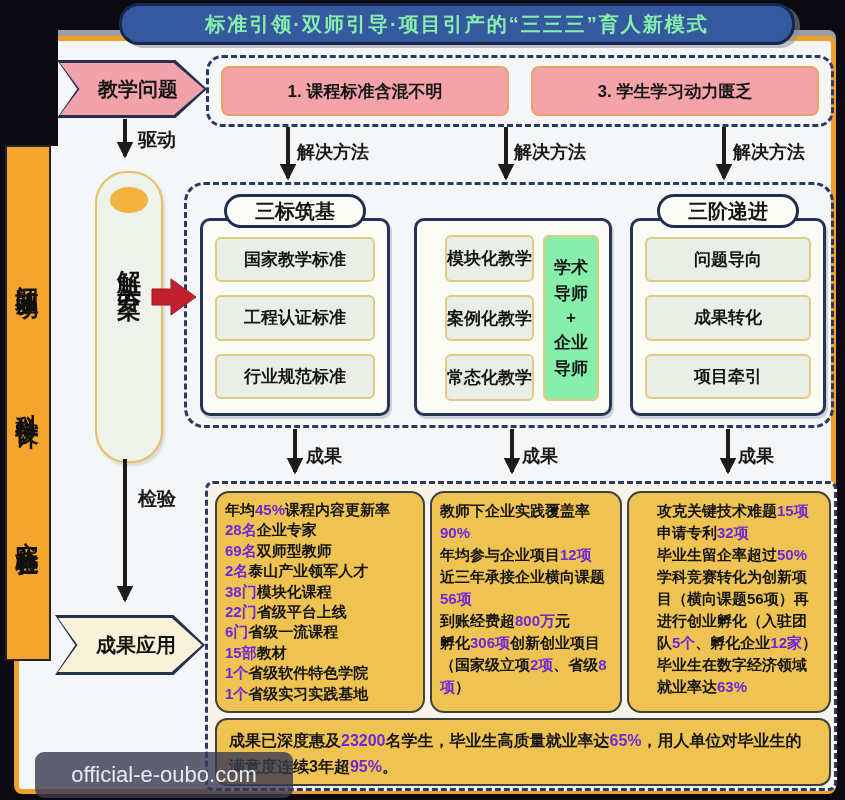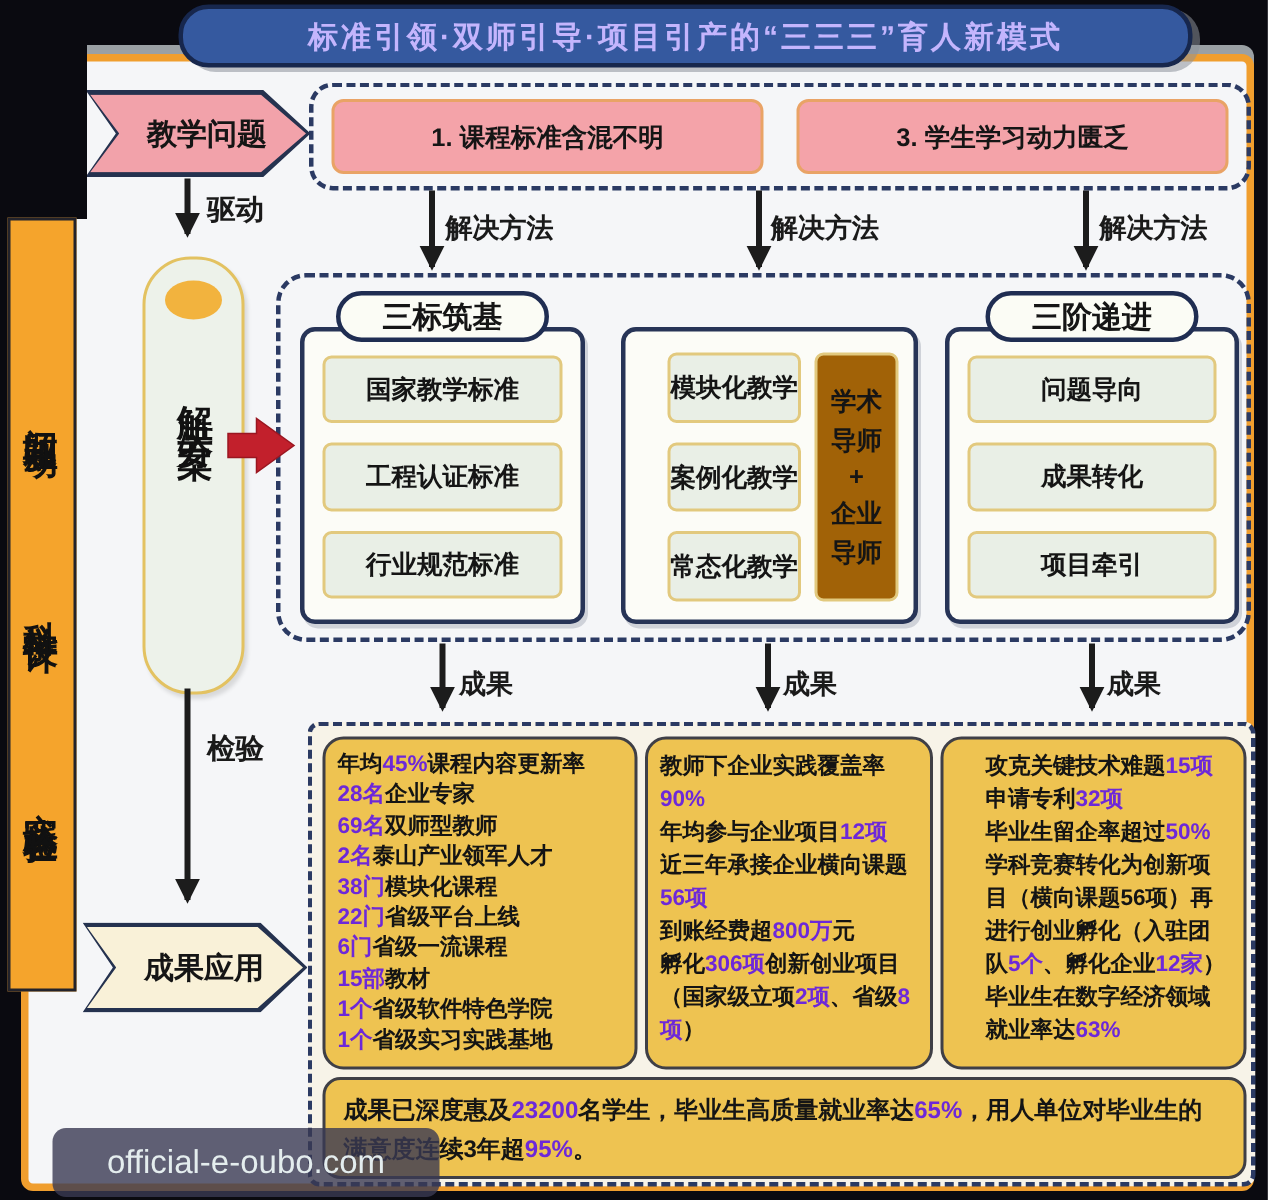--- a/index.html
+++ b/index.html
@@ -4,21 +4,21 @@
 <style>
   html,body{margin:0;padding:0;background:#0a0a10;}
   .stage{position:relative;width:845px;height:800px;background:#0a0a10;overflow:hidden;
          font-family:"Liberation Sans","DejaVu Sans",sans-serif;color:#151515;}
   .canvas{position:absolute;left:14px;top:36px;width:812px;height:748px;background:#f5f6f8;
           border:5px solid #f09e2e;border-radius:8px;box-shadow:0 -6px 0 #9aa0a4;z-index:1;}
   .black-patch{position:absolute;left:0;top:0;width:58px;height:146px;background:#0a0a10;z-index:3;}
   .banner{position:absolute;left:119px;top:3px;width:670px;height:36px;background:#35599f;
           border:3px solid #17274d;border-radius:20px;z-index:4;display:flex;align-items:center;justify-content:center;
           box-shadow:5px 3px 0 rgba(140,145,155,.55);}
-  .banner span{color:#c4b5fd;font-size:20px;font-weight:bold;letter-spacing:2px;}
+  .banner span{color:#86efac;font-size:20px;font-weight:bold;letter-spacing:2px;}
   .sidebar{position:absolute;left:5px;top:145px;width:46px;height:516px;background:#f5a42c;
            border:2px solid #23232b;z-index:4;display:flex;flex-direction:column;align-items:center;
            justify-content:space-evenly;padding:8px 0;box-sizing:border-box;}
   .sidebar .seg{writing-mode:vertical-rl;text-orientation:upright;font-size:23px;font-weight:bold;
                 color:#111;letter-spacing:4px;}
   
   .chev{position:absolute;z-index:3;}
   .chev .outer{position:absolute;inset:0;background:#25324f;
        clip-path:polygon(0% 0%,79% 0%,100% 50%,79% 100%,0% 100%,13.5% 50%);}
   .chev .inner{position:absolute;inset:3px;
@@ -48,21 +48,21 @@
   .phead{position:absolute;height:34px;background:#fbfcf5;border:3px solid #1f2d52;border-radius:18px;
         z-index:3;display:flex;align-items:center;justify-content:center;font-size:20px;font-weight:bold;
         box-sizing:border-box;}
   .gitem{background:#e9efe6;border:2px solid #e2c97e;border-radius:6px;display:flex;align-items:center;
         justify-content:center;font-size:17px;font-weight:bold;box-sizing:border-box;}
   .pcol{display:flex;flex-direction:column;gap:13px;padding:16px 12px 14px;height:100%;box-sizing:border-box;text-align:right;}
   .pcol .gitem{flex:1;}
   .p2wrap{display:flex;gap:9px;padding:14px 10px 12px;height:100%;box-sizing:border-box;}
   .p2left{display:flex;flex-direction:column;gap:13px;flex:1;align-items:flex-end;}
   .p2left .gitem{flex:1;}
-  .mentor{width:56px;background:#a16207;border:2px solid #e2c97e;border-radius:6px;display:flex;
+  .mentor{width:56px;background:#86efac;border:2px solid #e2c97e;border-radius:6px;display:flex;
         flex-direction:column;align-items:center;justify-content:center;gap:3px;font-size:17px;
         font-weight:bold;box-sizing:border-box;}
   
   .rbox{position:absolute;background:#eec351;border:2px solid #3f3f46;border-radius:14px;z-index:2;
         box-sizing:border-box;padding:7px 8px;font-weight:bold;color:#141414;}
   .rbox .rline span.red, .summary span.red{color:#6d28d9;}
   .r15{font-size:15px;line-height:20.4px;}
   .r15b{font-size:15px;line-height:22px;}
   .summary{position:absolute;left:215px;top:718px;width:616px;height:68px;background:#eec351;
         border:2px solid #3f3f46;border-radius:12px;z-index:2;box-sizing:border-box;padding:8px 12px;

